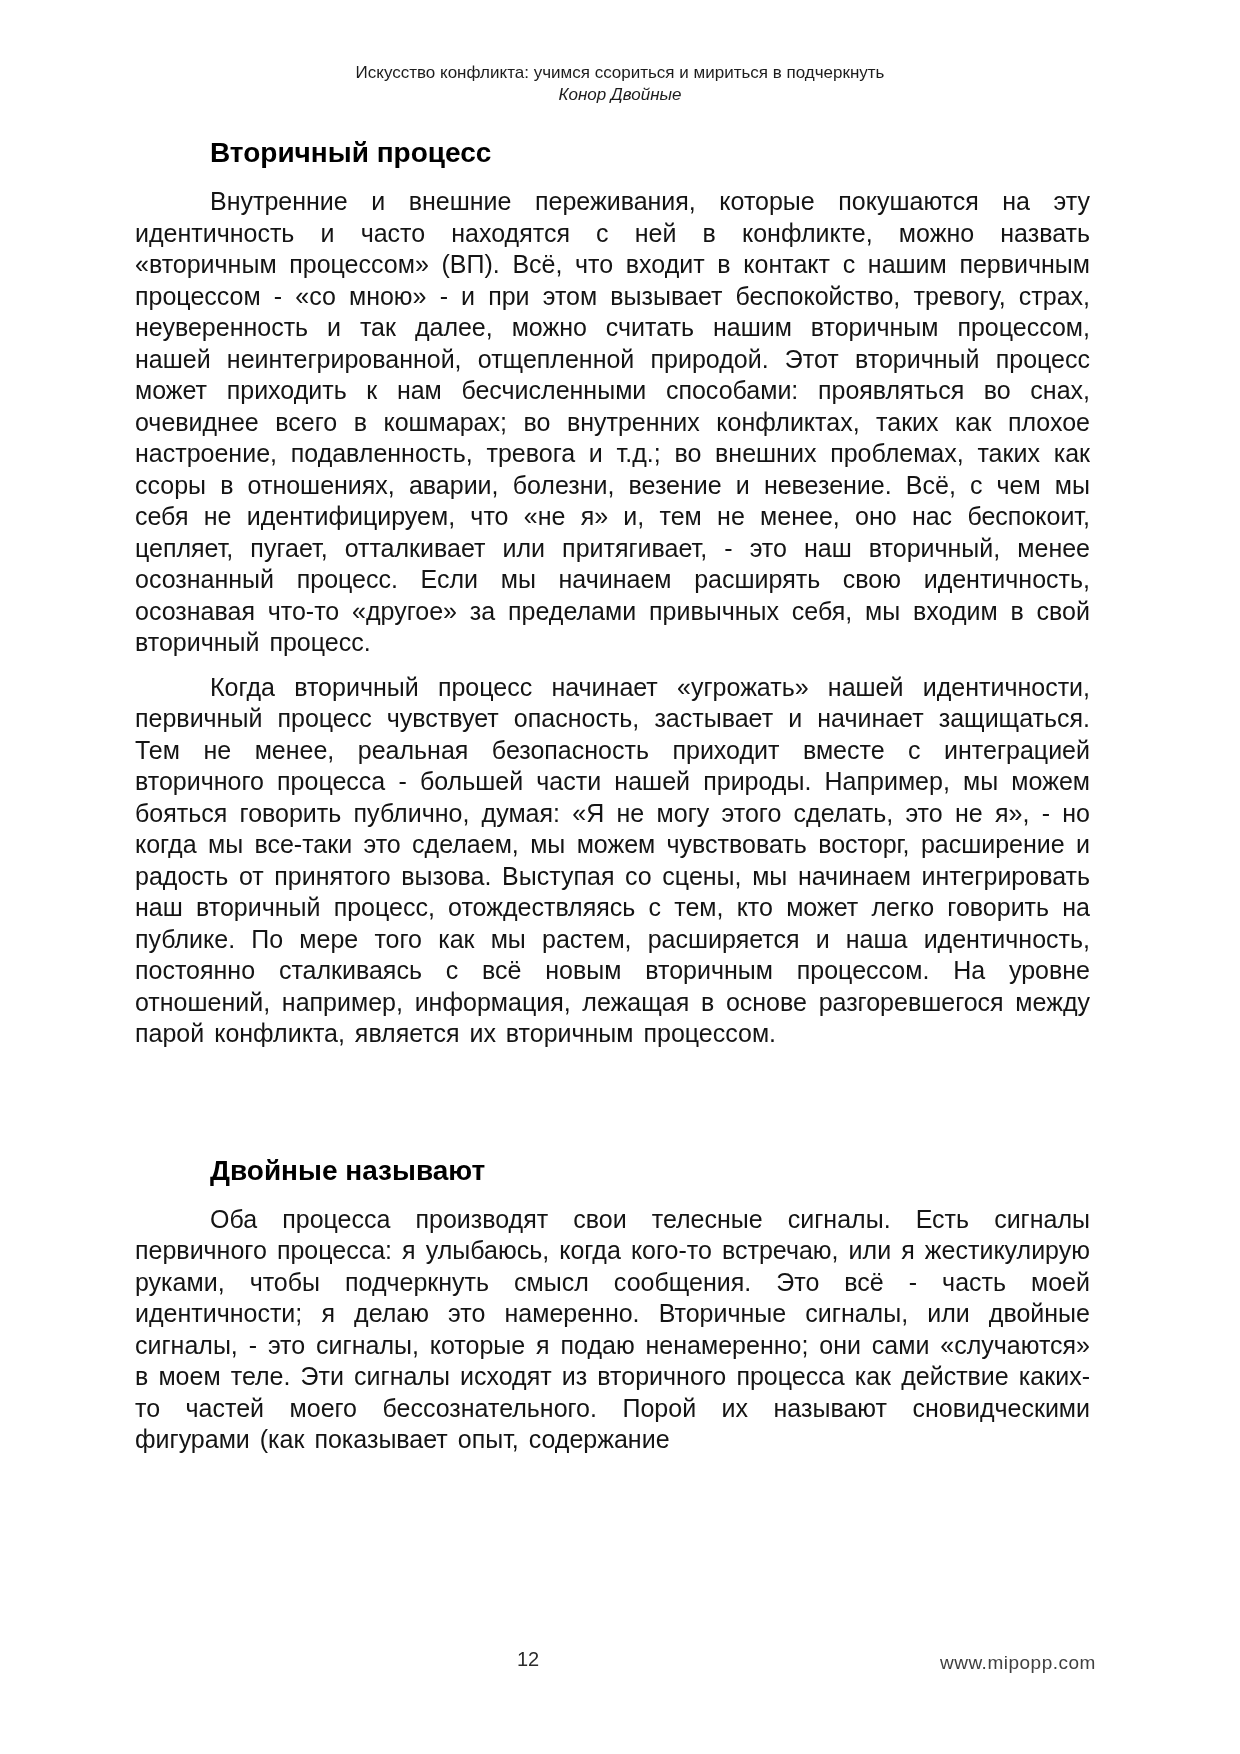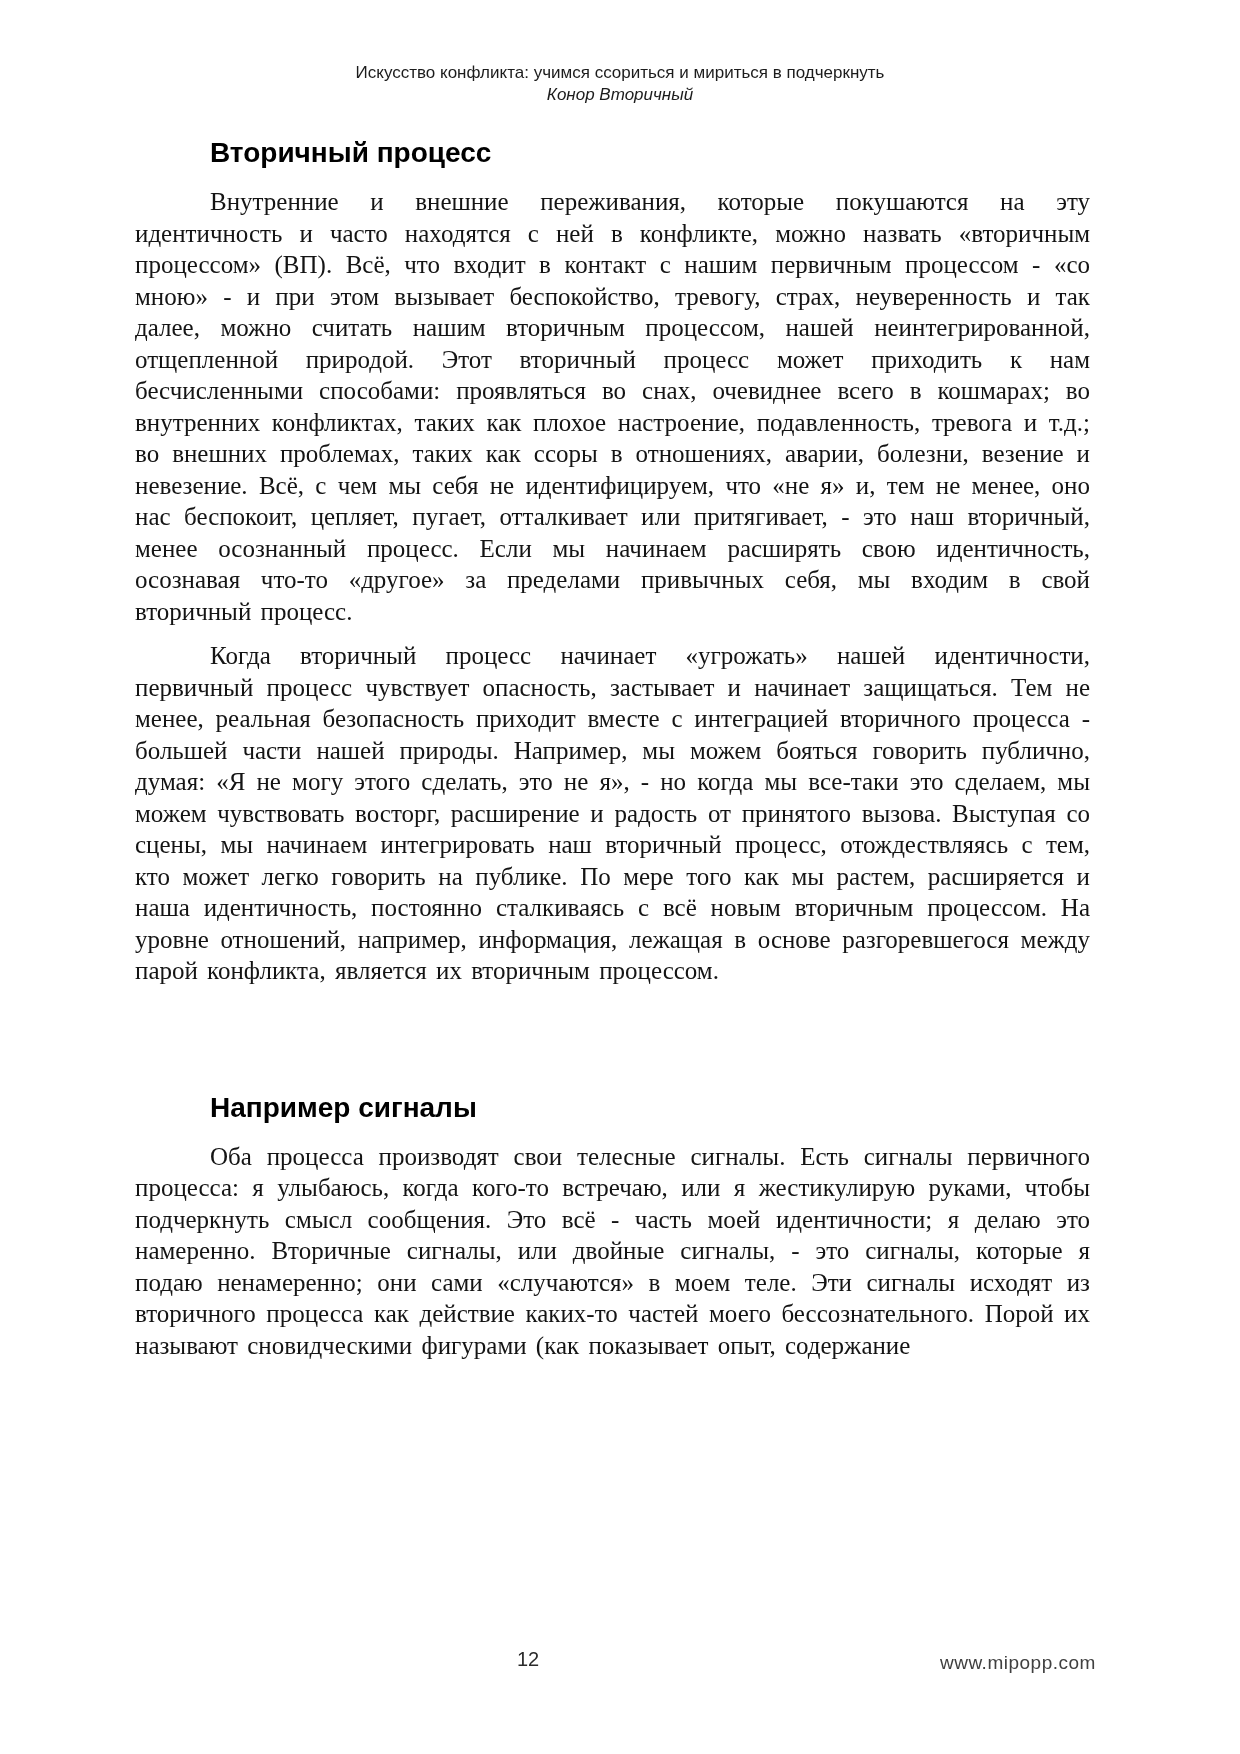--- a/index.html
+++ b/index.html
@@ -42,21 +42,21 @@
     font-weight: bold;
     font-size: 28px;
     line-height: 34px;
     margin: 0 0 0 75px;
     color: #000;
   }
   .section-heading.second {
     margin-top: 104px;
   }
   .body-par {
-    font-family: Liberation Serif, serif;
+    font-family: Liberation Sans, sans-serif;
     font-size: 25px;
     line-height: 31.5px;
     text-align: justify;
     text-align-last: left;
     text-indent: 75px;
     word-spacing: 3px;
     margin: 16px 0 0 0;
     color: #141414;
   }
   .body-par + .body-par {
@@ -83,32 +83,32 @@
     letter-spacing: 0.5px;
   }
 </style>
 </head>
 <body>
 
 <div class="page">
 
   <div class="running-head">
     <div class="title">Искусство конфликта: учимся ссориться и мириться в подчеркнуть</div>
-    <div class="author">Конор Вторичный</div>
+    <div class="author">Конор Двойные</div>
   </div>
 
   <div class="content">
 
     <h2 class="section-heading">Вторичный процесс</h2>
 
     <p class="body-par">Внутренние и внешние переживания, которые покушаются на эту идентичность и часто находятся с ней в конфликте, можно назвать «вторичным процессом» (ВП). Всё, что входит в контакт с нашим первичным процессом - «со мною» - и при этом вызывает беспокойство, тревогу, страх, неуверенность и так далее, можно считать нашим вторичным процессом, нашей неинтегрированной, отщепленной природой. Этот вторичный процесс может приходить к нам бесчисленными способами: проявляться во снах, очевиднее всего в кошмарах; во внутренних конфликтах, таких как плохое настроение, подавленность, тревога и т.д.; во внешних проблемах, таких как ссоры в отношениях, аварии, болезни, везение и невезение. Всё, с чем мы себя не идентифицируем, что «не я» и, тем не менее, оно нас беспокоит, цепляет, пугает, отталкивает или притягивает, - это наш вторичный, менее осознанный процесс. Если мы начинаем расширять свою идентичность, осознавая что-то «другое» за пределами привычных себя, мы входим в свой вторичный процесс.</p>
 
     <p class="body-par">Когда вторичный процесс начинает «угрожать» нашей идентичности, первичный процесс чувствует опасность, застывает и начинает защищаться. Тем не менее, реальная безопасность приходит вместе с интеграцией вторичного процесса - большей части нашей природы. Например, мы можем бояться говорить публично, думая: «Я не могу этого сделать, это не я», - но когда мы все-таки это сделаем, мы можем чувствовать восторг, расширение и радость от принятого вызова. Выступая со сцены, мы начинаем интегрировать наш вторичный процесс, отождествляясь с тем, кто может легко говорить на публике. По мере того как мы растем, расширяется и наша идентичность, постоянно сталкиваясь с всё новым вторичным процессом. На уровне отношений, например, информация, лежащая в основе разгоревшегося между парой конфликта, является их вторичным процессом.</p>
 
-    <h2 class="section-heading second">Например сигналы</h2>
+    <h2 class="section-heading second">Двойные называют</h2>
 
     <p class="body-par">Оба процесса производят свои телесные сигналы. Есть сигналы первичного процесса: я улыбаюсь, когда кого-то встречаю, или я жестикулирую руками, чтобы подчеркнуть смысл сообщения. Это всё - часть моей идентичности; я делаю это намеренно. Вторичные сигналы, или двойные сигналы, - это сигналы, которые я подаю ненамеренно; они сами «случаются» в моем теле. Эти сигналы исходят из вторичного процесса как действие каких-то частей моего бессознательного. Порой их называют сновидческими фигурами (как показывает опыт, содержание</p>
 
   </div>
 
   <div class="page-number">12</div>
 
   <div class="site-url">www.mipopp.com</div>
 
 </div>

